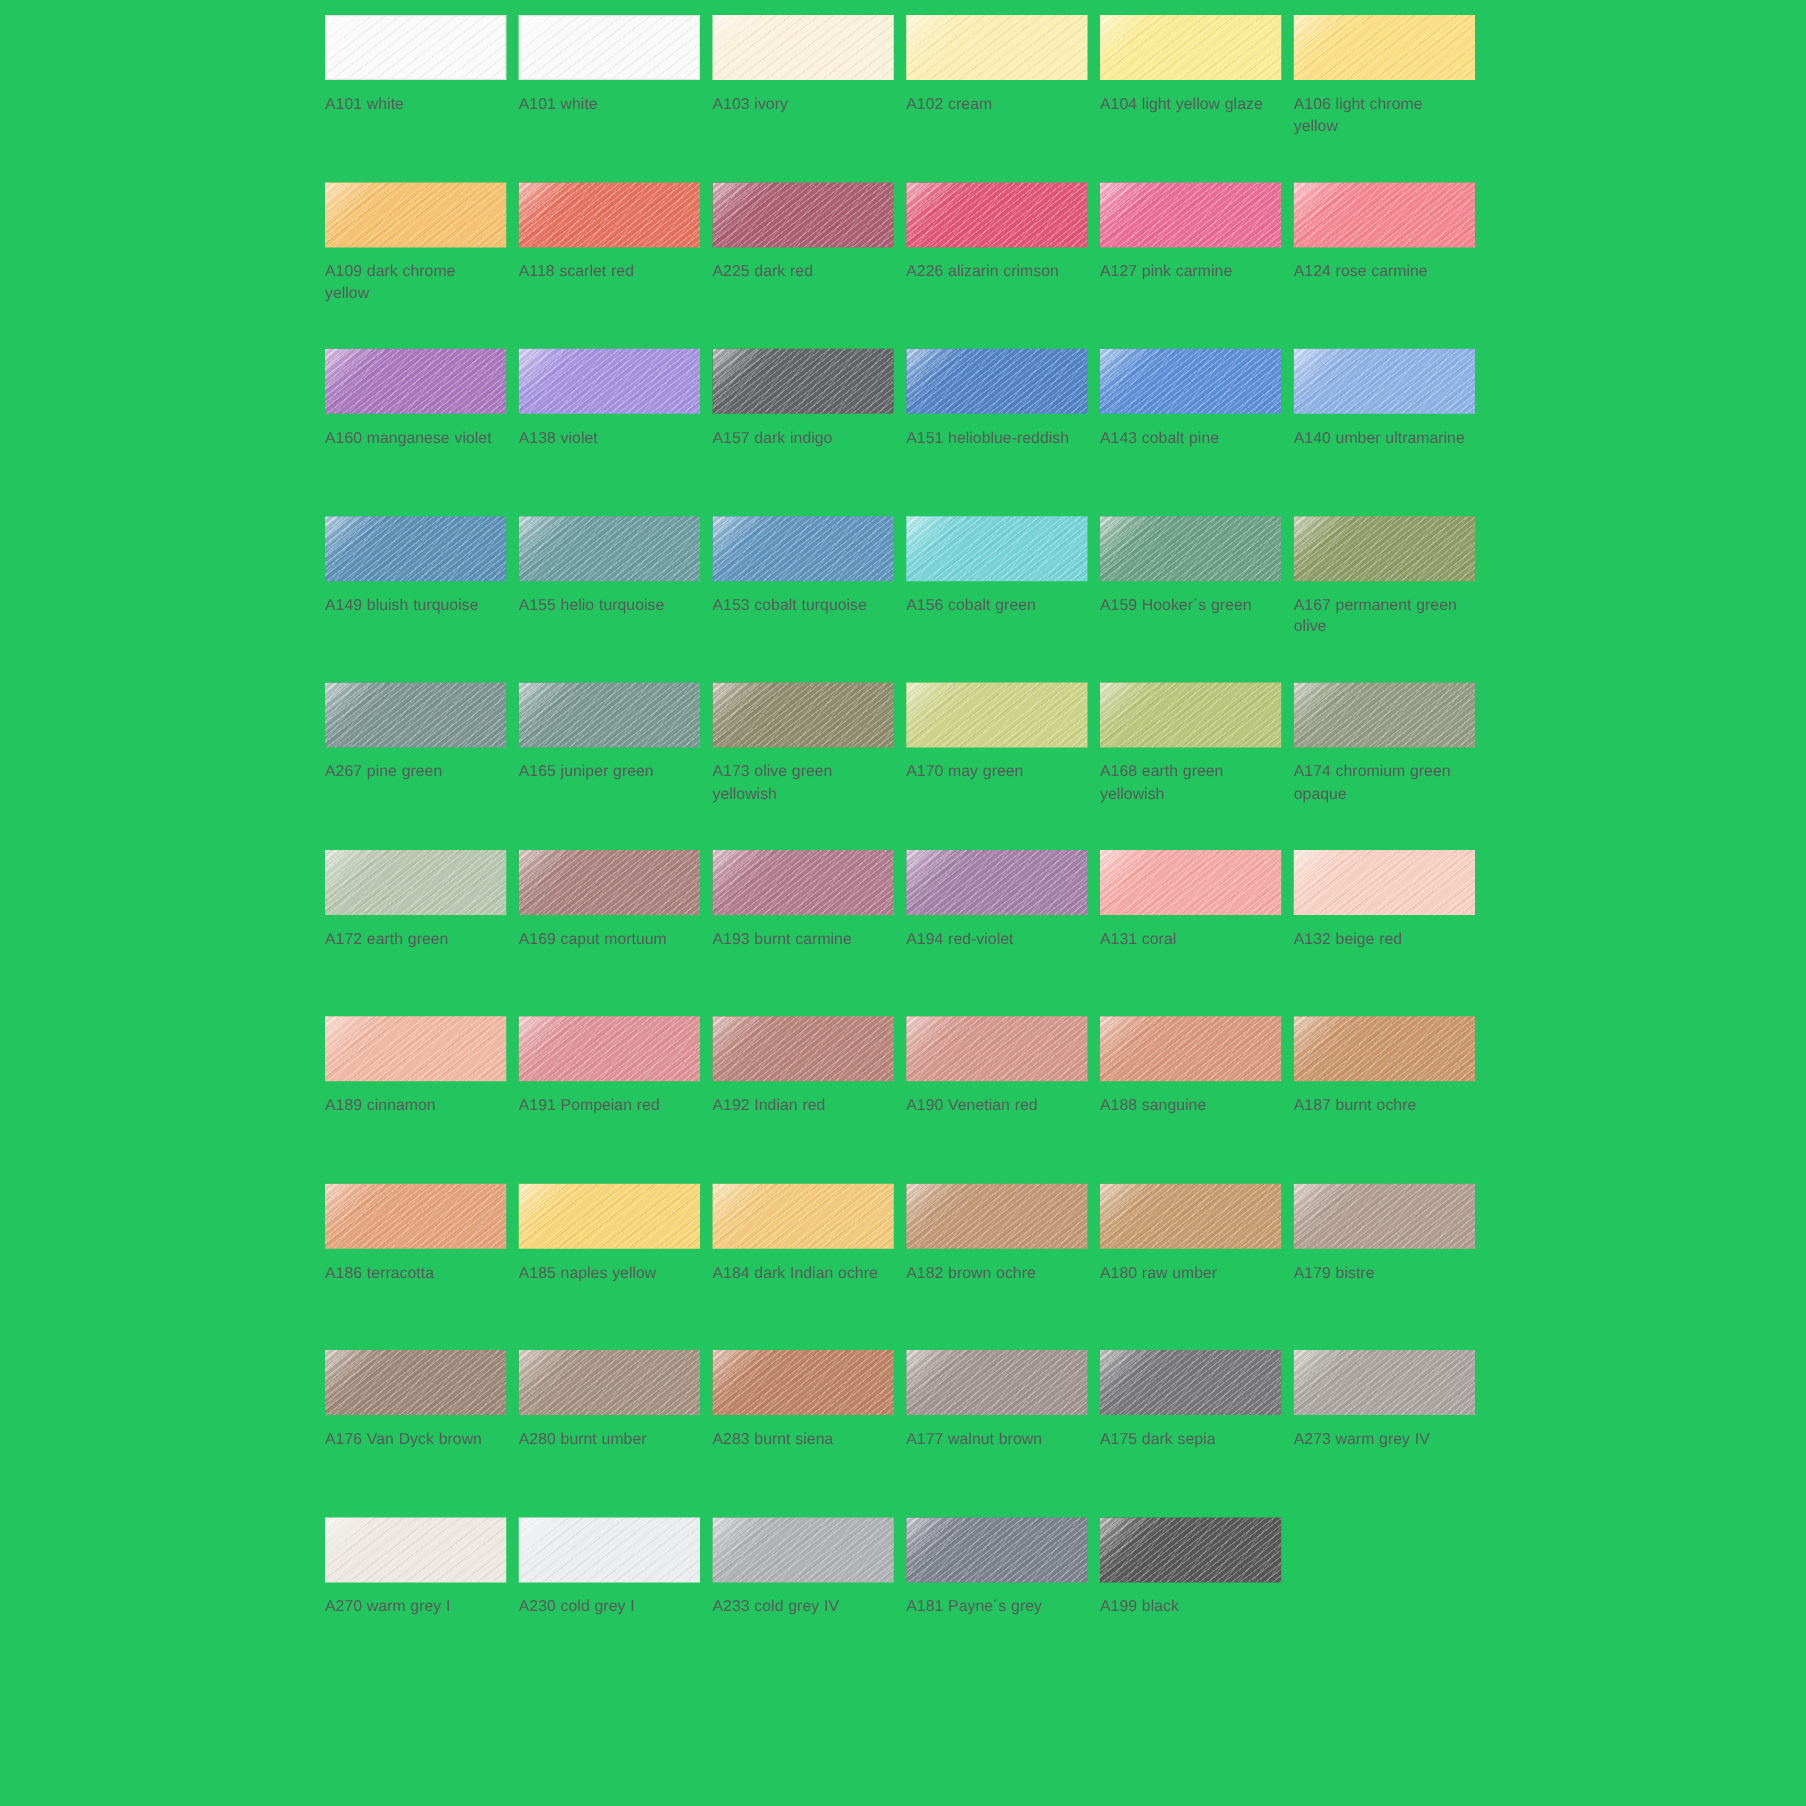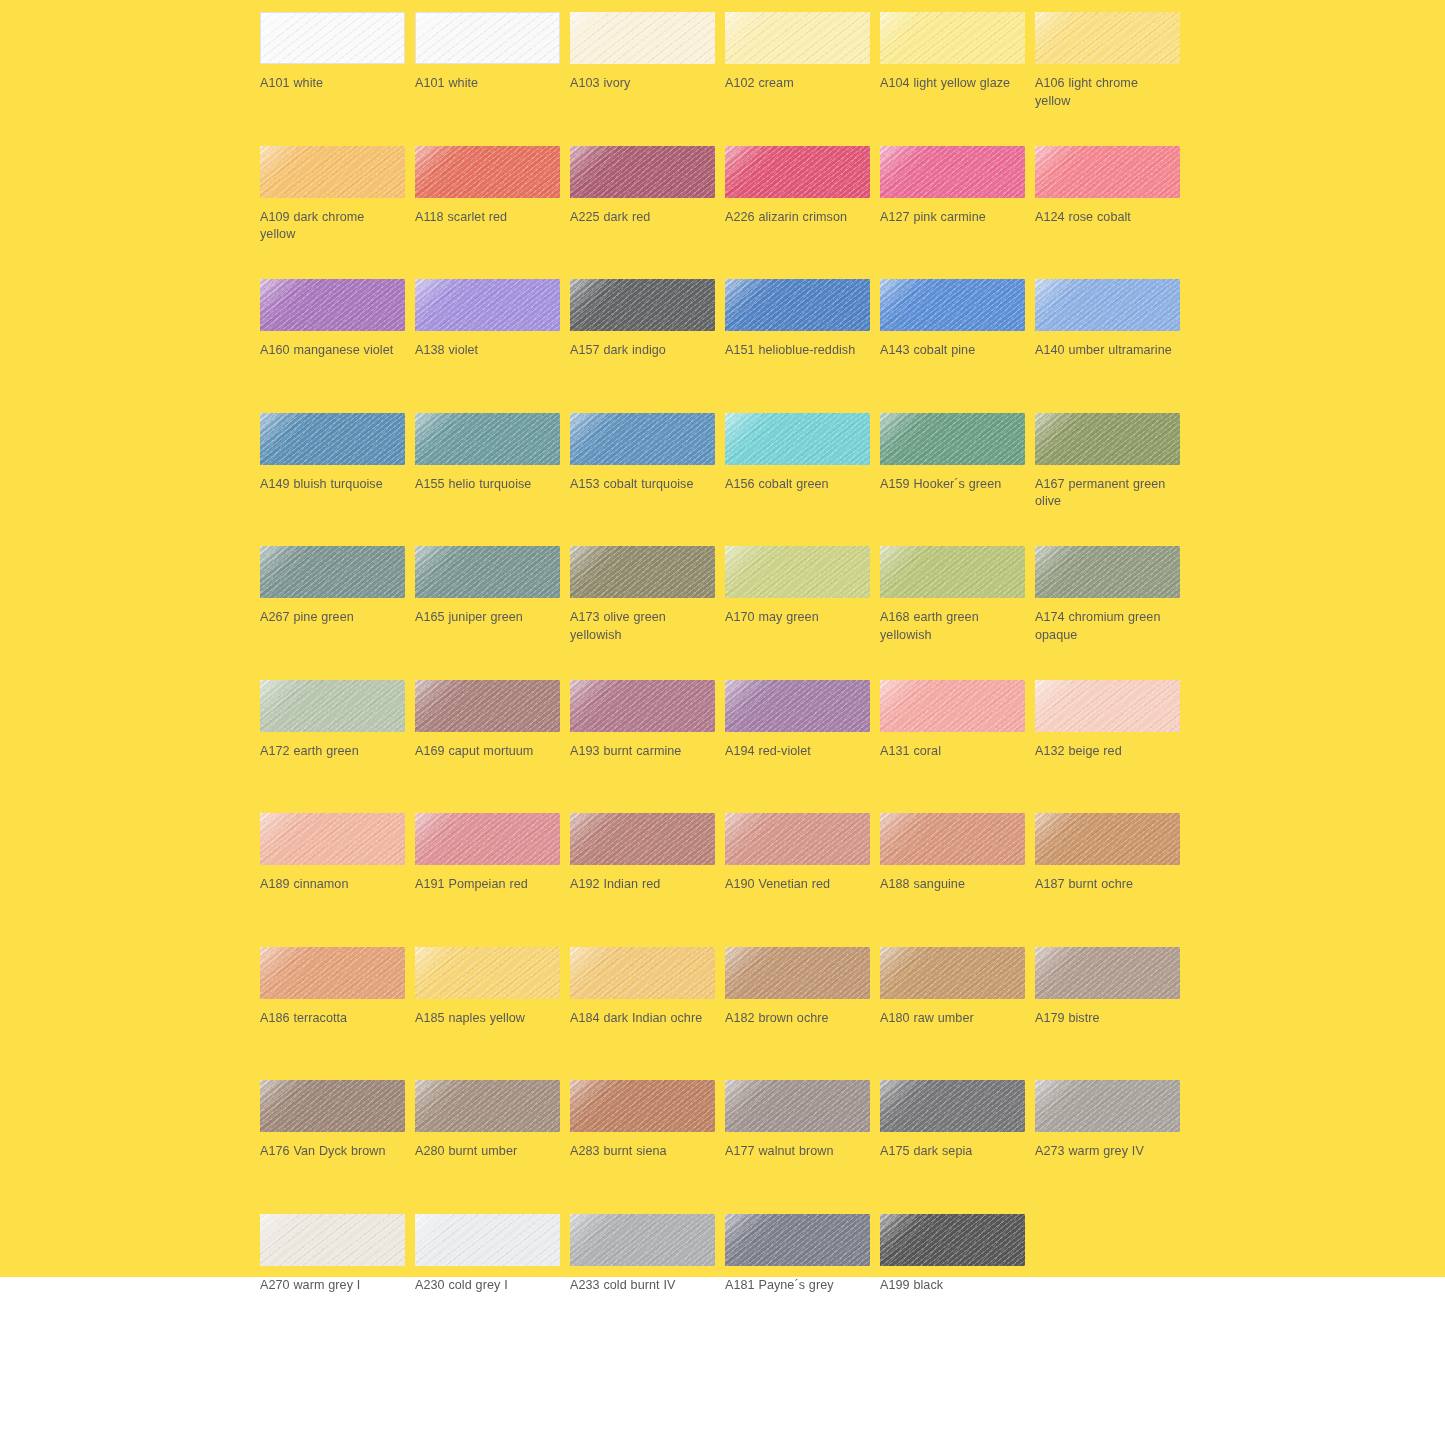--- a/index.html
+++ b/index.html
@@ -12,23 +12,23 @@
     width: 1445px;
     height: 1445px;
     font-family: "Liberation Sans", "DejaVu Sans", sans-serif;
     -webkit-font-smoothing: antialiased;
     overflow: hidden;
   }
 
   #chart-page {
     box-sizing: border-box;
     width: 1445px;
-    height: 1277px;
+    height: 1445px;
     padding: 12px 245px 0 260px;
-    background: #fde047;
+    background: #22c55e;
   }
 
   .swatch-grid {
     display: grid;
     grid-template-columns: repeat(6, 155px);
     column-gap: 0px;
     row-gap: 0px;
     justify-content: start;
   }
 
@@ -214,21 +214,21 @@
         </div>
         <div class="swatch-label">A127 pink carmine</div>
       </div>
       <div class="swatch-cell">
         <div class="swatch-chip" title="A124 rose carmine" style="background-color: rgb(244, 132, 142);">
           <div class="tex-a"></div>
           <div class="tex-b"></div>
           <div class="tex-c"></div>
           <div class="tex-d"></div>
         </div>
-        <div class="swatch-label">A124 rose cobalt</div>
+        <div class="swatch-label">A124 rose carmine</div>
       </div>
       <div class="swatch-cell">
         <div class="swatch-chip" title="A160 manganese violet" style="background-color: rgb(168, 118, 189);">
           <div class="tex-a"></div>
           <div class="tex-b"></div>
           <div class="tex-c"></div>
           <div class="tex-d"></div>
         </div>
         <div class="swatch-label">A160 manganese violet</div>
       </div>
@@ -619,21 +619,21 @@
         </div>
         <div class="swatch-label">A230 cold grey I</div>
       </div>
       <div class="swatch-cell">
         <div class="swatch-chip" title="A233 cold grey IV" style="background-color: rgb(174, 176, 178);">
           <div class="tex-a"></div>
           <div class="tex-b"></div>
           <div class="tex-c"></div>
           <div class="tex-d"></div>
         </div>
-        <div class="swatch-label">A233 cold burnt IV</div>
+        <div class="swatch-label">A233 cold grey IV</div>
       </div>
       <div class="swatch-cell">
         <div class="swatch-chip" title="A181 Payne´s grey" style="background-color: rgb(124, 127, 140);">
           <div class="tex-a"></div>
           <div class="tex-b"></div>
           <div class="tex-c"></div>
           <div class="tex-d"></div>
         </div>
         <div class="swatch-label">A181 Payne´s grey</div>
       </div>

